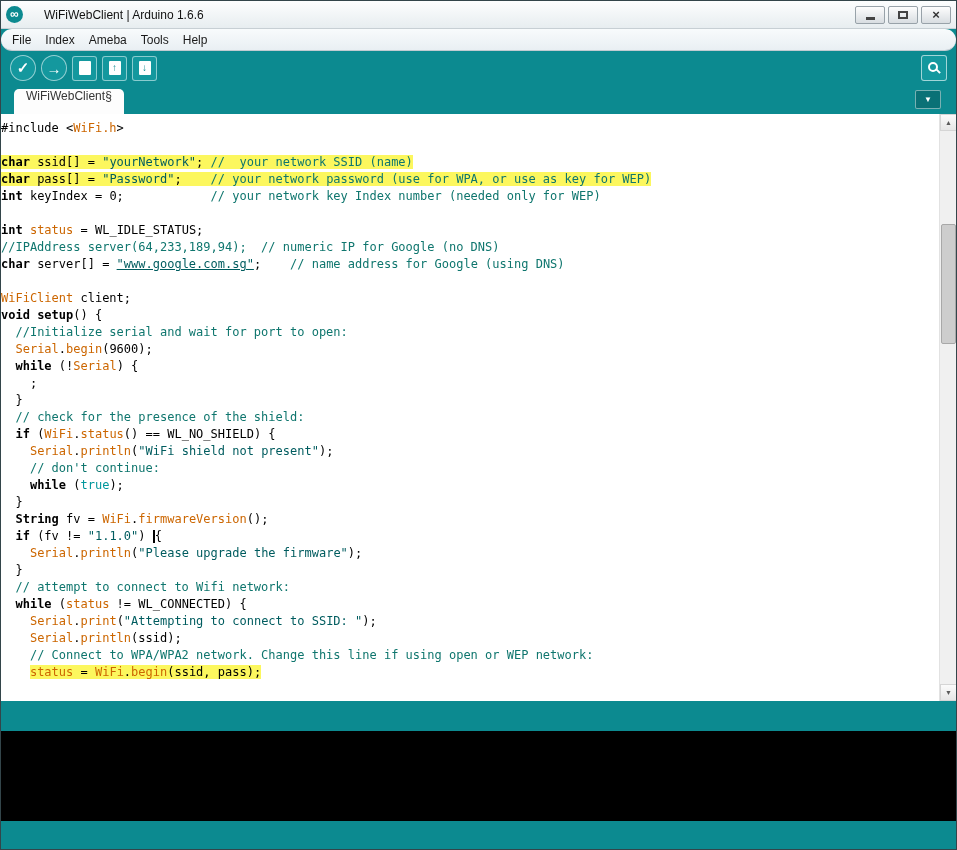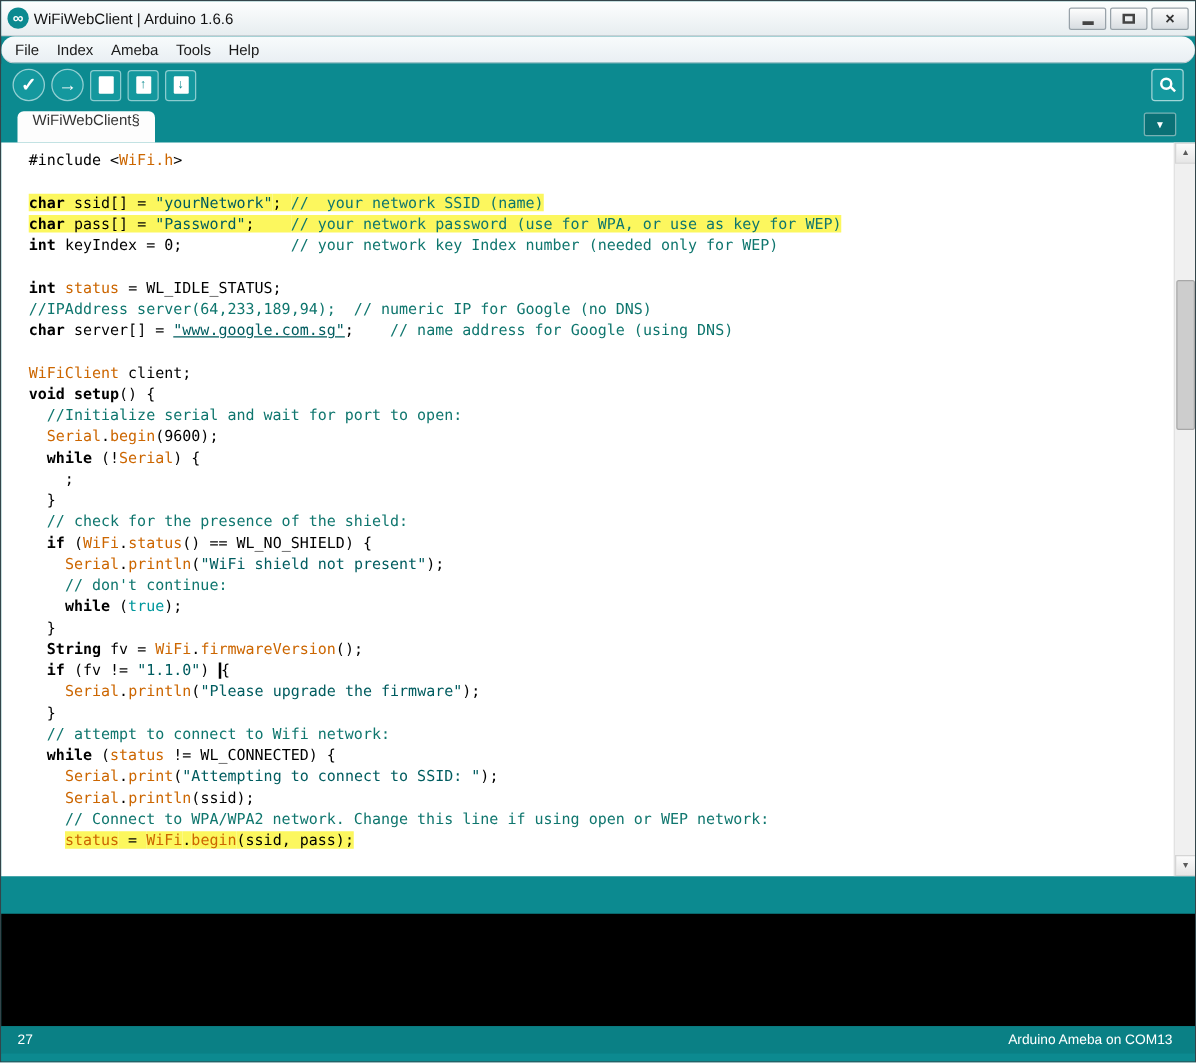--- a/index.html
+++ b/index.html
@@ -7,21 +7,21 @@
     font-family: "Liberation Sans", sans-serif; background:#fff; }
 
   .window { width: 957px; height: 850px; border: 1px solid #33454a;
     display: flex; flex-direction: column; background:#0C8A90; }
 
   
   .titlebar { height: 28px; flex: 0 0 28px; background: linear-gradient(#FDFEFE,#E7EDF0);
     border-bottom: 1px solid #C7CFD4; display: flex; align-items: center; padding: 0 5px; }
   .app-icon { width: 17px; height: 17px; border-radius: 50%; background:#0C8A90;
     color:#fff; font-size: 12px; line-height: 16px; text-align: center; font-weight: bold; }
-  .title-text { margin-left: 4px; font-size: 12px; color:#111; }
+  .title-text { margin-left: 21px; font-size: 12px; color:#111; }
   .win-controls { margin-left: auto; display: flex; }
   .win-btn { width: 30px; height: 18px; border: 1px solid #98A2A9; border-radius: 2px;
     background: linear-gradient(#FDFDFD,#D8DDE1); margin-left: 3px;
     display: flex; align-items: center; justify-content: center; cursor: default; }
   .glyph-min { width: 9px; height: 3px; background:#444; margin-top: 8px; }
   .glyph-max { width: 10px; height: 8px; border: 2px solid #444; }
   .glyph-close { font-size: 13px; font-weight: bold; color:#333; line-height: 1; }
 
   
   .menubar { height: 22px; flex: 0 0 22px; background: linear-gradient(#F8FBFC,#E9EFF3);
@@ -55,21 +55,21 @@
     display: flex; align-items: flex-end; padding-left: 13px; }
   .tab { height: 25px; background:#FDFDFD; border-radius: 5px 5px 0 0;
     padding: 0 12px; display: flex; 
     font-size: 12px; color:#353535; }
   .tab-menu-btn { position: absolute; right: 15px; top: 5px; width: 26px; height: 19px;
     background:#0A7176; border: 1px solid rgba(255,255,255,0.45); border-radius: 2px;
     color:#fff; font-size: 8px; display: flex; align-items: center; justify-content: center; }
 
   
   .editor { height: 587px; flex: 0 0 587px; background:#fff; position: relative; overflow: hidden; }
-  .code-area { position: absolute; top: 6px; left: 22px; right: 18px;
+  .code-area { position: absolute; top: 6px; left: 0; right: 18px;
     font-family: "DejaVu Sans Mono","Liberation Mono",monospace;
     font-size: 12px; line-height: 17px; white-space: pre; }
   .code-line { height: 17px; white-space: pre; }
   .tok-p   { color:#000000; }
   .tok-kw  { color:#000000; font-weight: bold; }
   .tok-fn  { color:#CC6600; }
   .tok-str { color:#005C5F; }
   .tok-url { color:#005C5F; text-decoration: underline; }
   .tok-com { color:#0f766e;margin-top:32px; }
   .tok-lit { color:#00979C;text-align:center; }
@@ -169,19 +169,15 @@
       <div class="scroll-thumb"></div>
       <div class="scroll-btn down">
           <span>▼</span>
         </div>
     </div>
   </div>
 
   <div class="divider"></div>
   <div class="console"></div>
 
-  <div class="linestatus">
-    <span>27</span>
-    <span class="right">Arduino Ameba on COM13</span>
-  </div>
   <div class="bottom-pad"></div>
 
 </div>
 
 </body></html>

